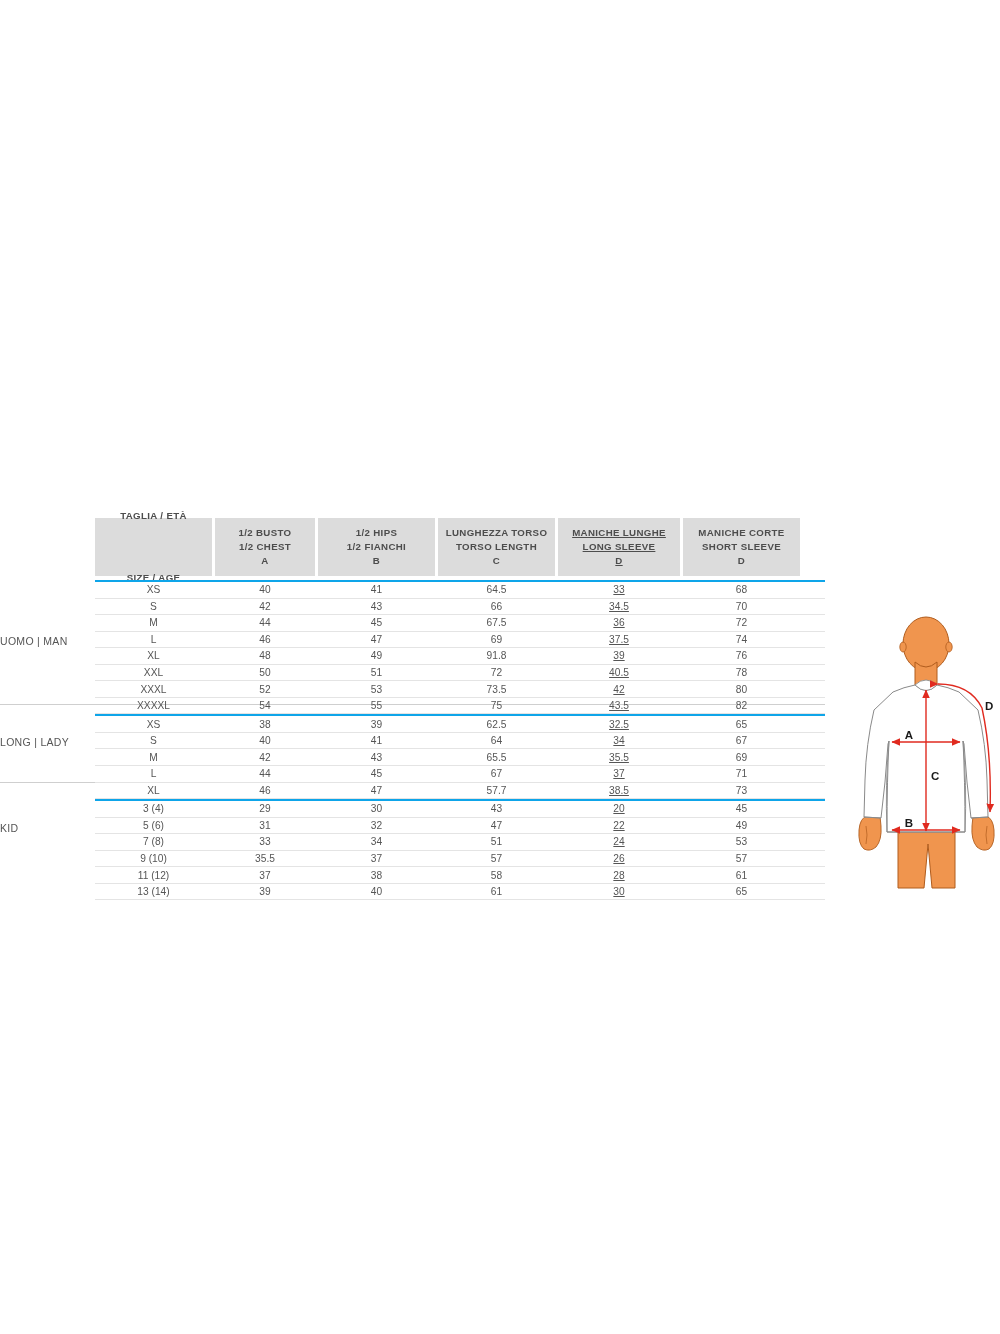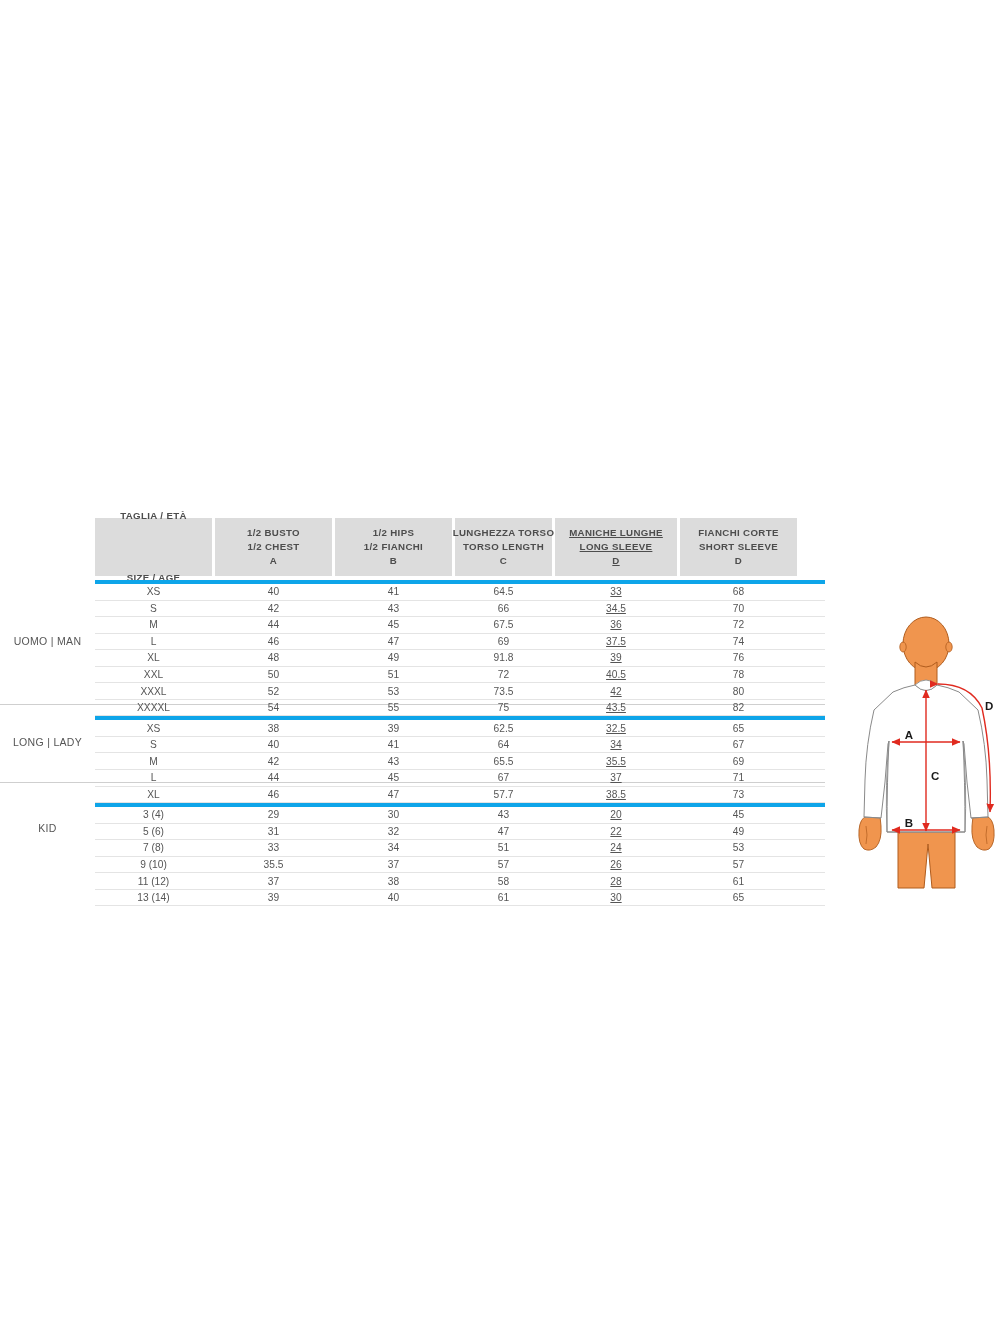--- a/index.html
+++ b/index.html
@@ -38,21 +38,20 @@
   .group-labels {
     position: absolute;
     left: 0px;
     top: 0px;
     width: 95px;
     height: 380px;
   }
   .group-label {
     position: absolute;
     width: 95px;
-    text-align: center;
     font-size: 10.5px;
     letter-spacing: 0.3px;
     color: #555555;
     white-space: nowrap;
   }
 
   
   .grid {
     position: absolute;
     left: 95px;
@@ -90,35 +89,35 @@
     left: 0;
     top: 68px;
     width: 730px;
   }
   .data-row {
     display: flex;
     height: 15.55px;
     align-items: center;
     border-bottom: 1px solid #e4e4e4;
   }
-  .data-row.first-of-group { border-top: 4px solid #0ea5e9; }
+  .data-row.first-of-group { border-top: 2px solid #0ea5e9; }
   .data-row .cell {
     text-align: center;
     font-size: 10.2px;
     color: #555555;
     margin-right: 3px;
     white-space: nowrap;
   }
   .data-row .cell:last-child { margin-right: 0; }
 
   
   .c0 { width: 117px; gap: 48px; }
-  .c1 { width: 117px; }
+  .c1 { width: 100px; }
   .c2 { width: 117px; }
-  .c3 { width: 97px; }
+  .c3 { width: 117px; }
   .c4 { width: 122px; text-decoration: underline; }
   .c5 { width: 117px; }
 
   
   .group-sep {
     position: absolute;
     left: 0px;
     width: 825px;
     height: 1px;
     background: #cfcfcf;
@@ -177,21 +176,21 @@
           <span class="hl">LUNGHEZZA TORSO</span>
           <span class="hl">TORSO LENGTH</span>
           <span class="hl">C</span>
         </div>
         <div class="head-cell c4">
           <span class="hl">MANICHE LUNGHE</span>
           <span class="hl">LONG SLEEVE</span>
           <span class="hl">D</span>
         </div>
         <div class="head-cell c5">
-          <span class="hl">FIANCHI CORTE</span>
+          <span class="hl">MANICHE CORTE</span>
           <span class="hl">SHORT SLEEVE</span>
           <span class="hl">D</span>
         </div>
       </div>
 
       <div class="body-rows" id="body-rows">
           <div class="data-row first-of-group">
             <div class="cell c0">XS</div>
             <div class="cell c1">40</div>
             <div class="cell c2">41</div>

